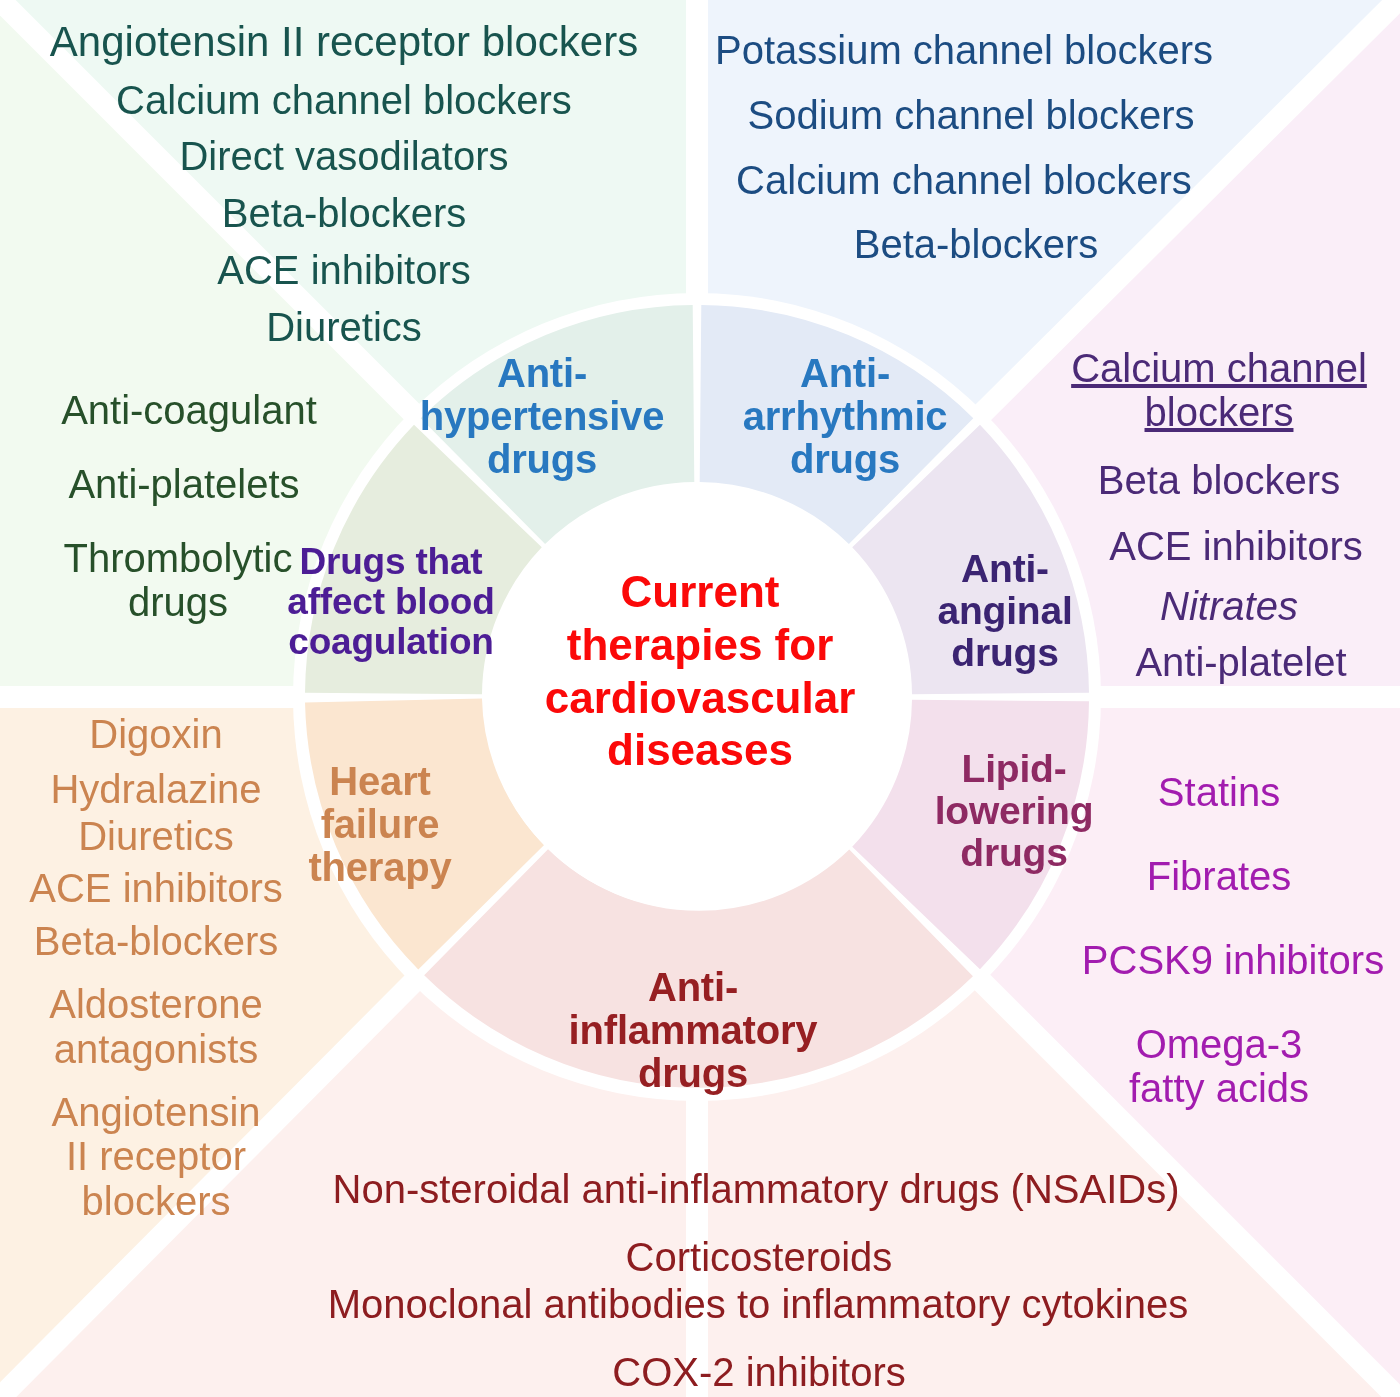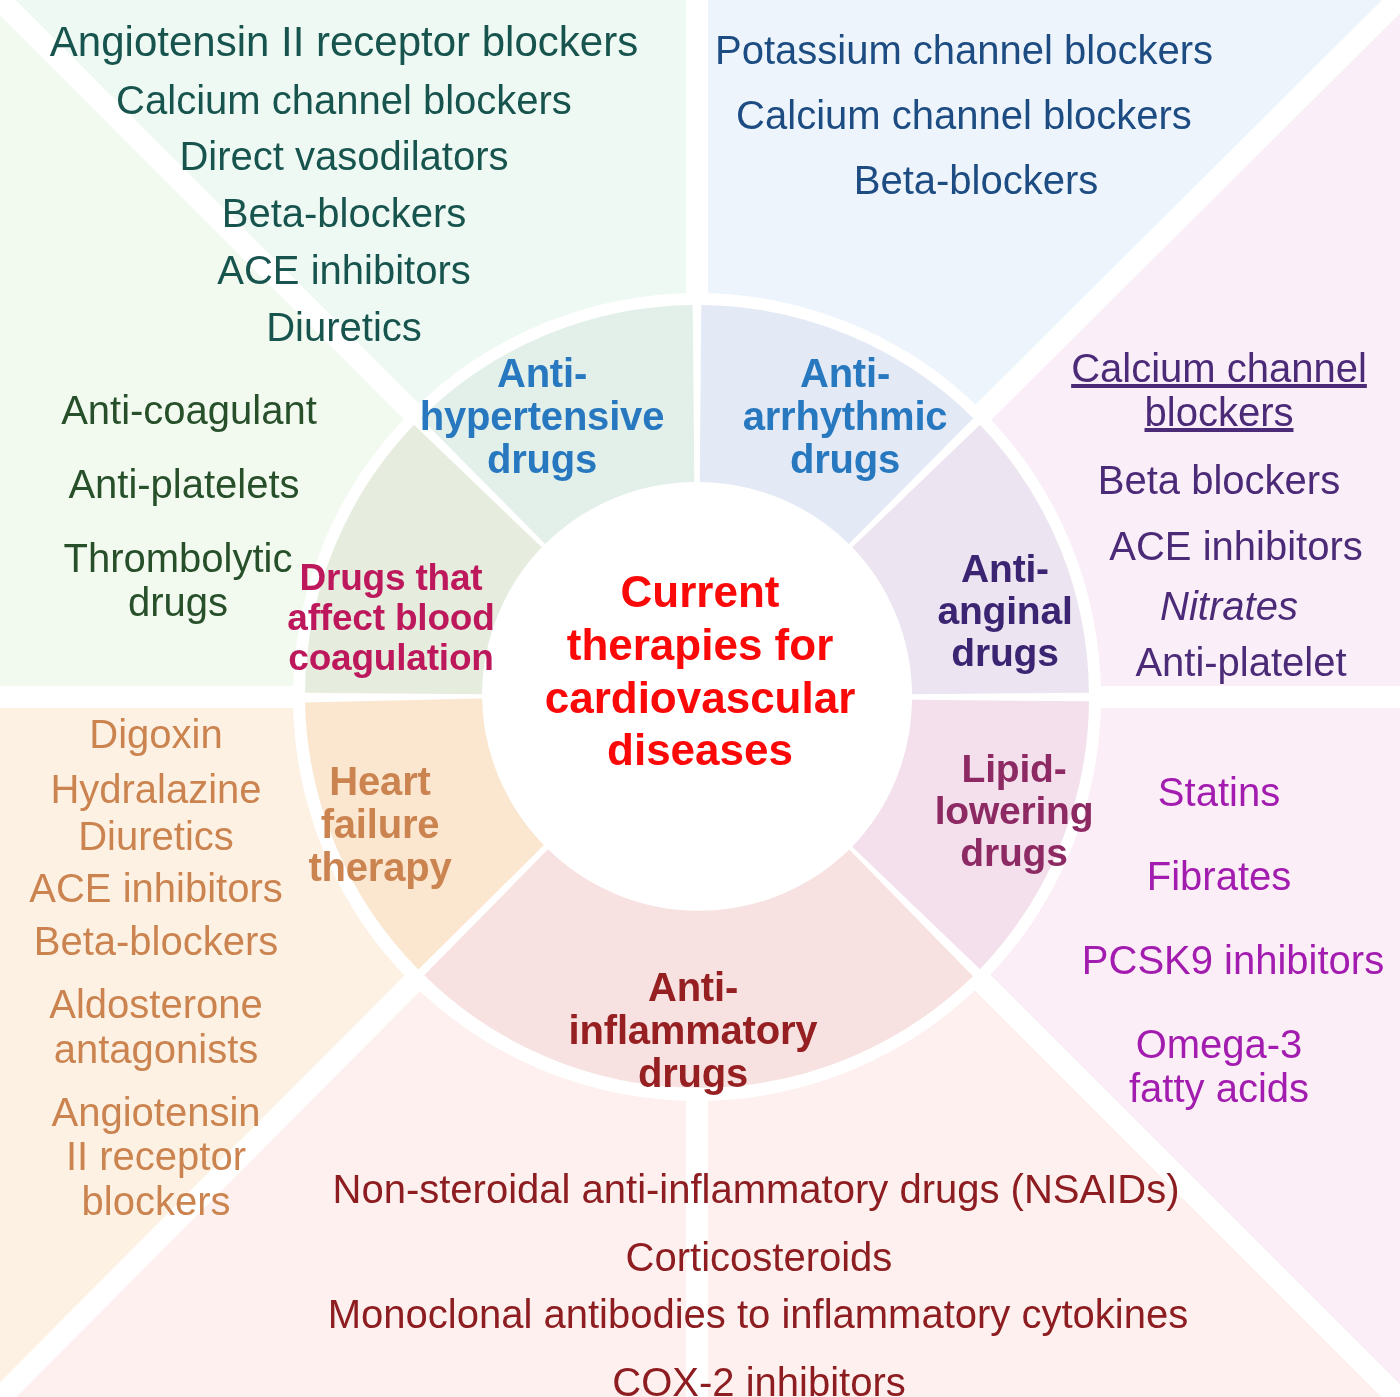--- a/index.html
+++ b/index.html
@@ -44,34 +44,34 @@
 
   
   #list-lipid{left:1040px;top:770px;width:358px;text-align:center;color:#a21caf;}
   #list-lipid .grp{margin-bottom:32px;}
   #list-lipid .ln{line-height:1.1;}
 
   
   #list-antiinflammatory{left:266px;top:1166px;width:980px;text-align:left;color:#8d1d20;}
   #list-antiinflammatory .ln{line-height:1.16;}
   #list-antiinflammatory .gap{margin-top:22px;}
-  #list-antiinflammatory .gap2{margin-top:10px;}
+  #list-antiinflammatory .gap2{}
 
   
   .ring-label{
     position:absolute;z-index:7;font-weight:bold;text-align:center;
     line-height:1.08;letter-spacing:-0.2px;
   }
   #ringlbl-antihypertensive{left:392px;top:352px;width:300px;font-size:40px;color:#2878c0;}
   #ringlbl-antiarrhythmic  {left:700px;top:352px;width:290px;font-size:40px;color:#2878c0;}
   #ringlbl-anginal         {left:900px;top:548px;width:210px;font-size:39px;color:#3b2472;}
   #ringlbl-lipid           {left:908px;top:748px;width:212px;font-size:39px;color:#8e2a63;}
   #ringlbl-antiinflammatory{left:528px;top:966px;width:330px;font-size:40px;color:#961f22;}
   #ringlbl-heartfailure    {left:282px;top:760px;width:196px;font-size:40px;color:#cb8450;}
-  #ringlbl-coagulation     {left:270px;top:558px;width:242px;font-size:37px;color:#be185d;}
+  #ringlbl-coagulation     {left:270px;top:542px;width:242px;font-size:37px;color:#4c1d95;}
 
   
   #center-title{
     position:absolute;z-index:8;left:500px;top:566px;width:400px;
     text-align:center;font-weight:bold;font-size:44px;line-height:1.2;
     color:#fb0909;
   }
 </style>
 </head>
 <body>
@@ -188,20 +188,21 @@
     <div class="ln">Angiotensin II receptor blockers</div>
     <div class="ln">Calcium channel blockers</div>
     <div class="ln">Direct vasodilators</div>
     <div class="ln">Beta-blockers</div>
     <div class="ln">ACE inhibitors</div>
     <div class="ln">Diuretics</div>
   </div>
 
   <div class="outer-text lst" id="list-antiarrhythmic">
     <div class="ln">Potassium channel blockers</div>
+    <div class="ln" style="padding-left:14px;">Sodium channel blockers</div>
     <div class="ln">Calcium channel blockers</div>
     <div class="ln" style="padding-left:24px;">Beta-blockers</div>
   </div>
 
   <div class="outer-text lst" id="list-coagulation">
     <div class="grp">
         <div class="ln" style="padding-left:22px;">Anti-coagulant</div>
       </div>
     <div class="grp">
         <div class="ln" style="padding-left:12px;">Anti-platelets</div>

